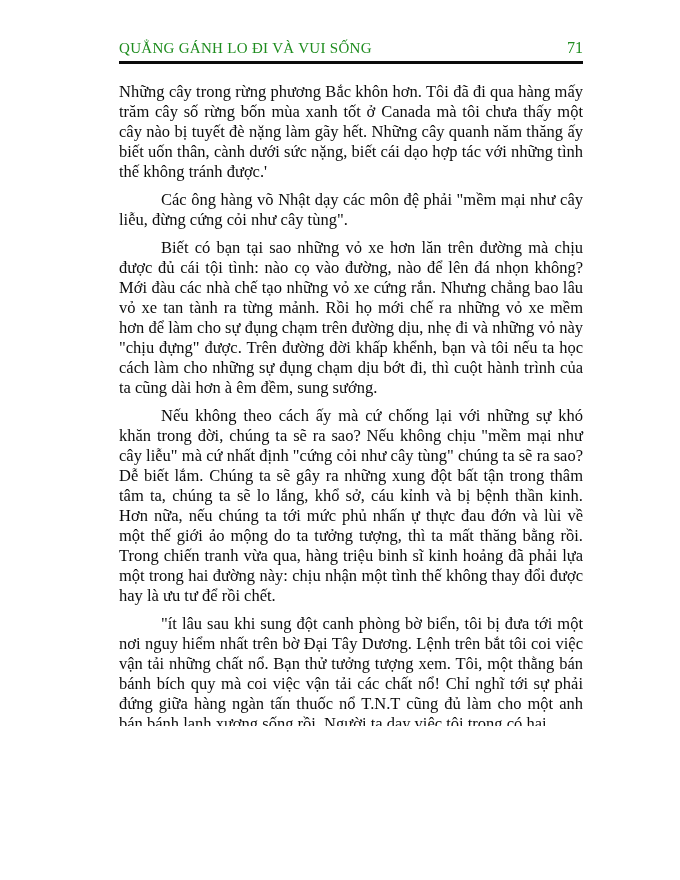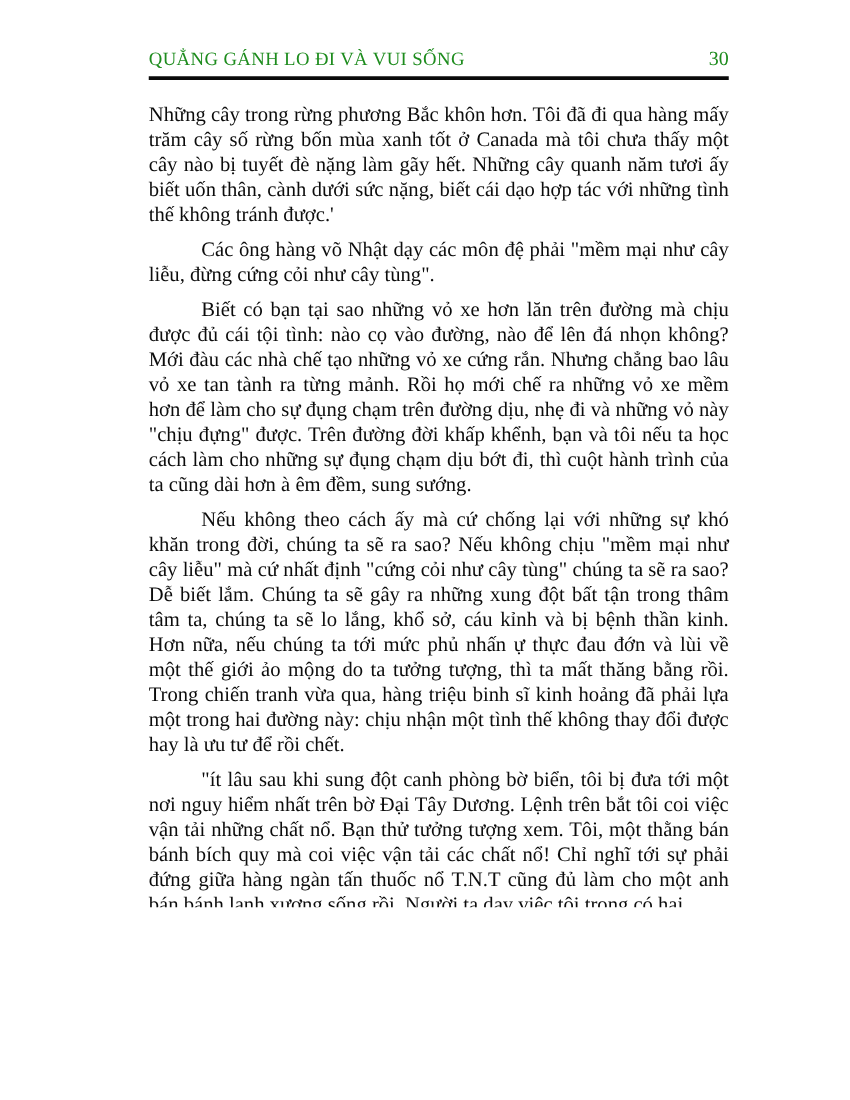--- a/index.html
+++ b/index.html
@@ -59,25 +59,25 @@
     cursor: pointer;
   }
 </style>
 </head>
 <body>
 
 <div class="page">
 
   <div class="header">
     <span class="header-title">QUẲNG GÁNH LO ĐI VÀ VUI SỐNG</span>
-    <span class="page-number">30</span>
+    <span class="page-number">71</span>
   </div>
 
   <div class="body-text">
-    <p>Những cây trong rừng phương Bắc khôn hơn. Tôi đã đi qua hàng mấy trăm cây số rừng bốn mùa xanh tốt ở Canada mà tôi chưa thấy một cây nào bị tuyết đè nặng làm gãy hết. Những cây quanh năm tươi ấy biết uốn thân, cành dưới sức nặng, biết cái dạo hợp tác với những tình thế không tránh được.'</p>
+    <p>Những cây trong rừng phương Bắc khôn hơn. Tôi đã đi qua hàng mấy trăm cây số rừng bốn mùa xanh tốt ở Canada mà tôi chưa thấy một cây nào bị tuyết đè nặng làm gãy hết. Những cây quanh năm thăng ấy biết uốn thân, cành dưới sức nặng, biết cái dạo hợp tác với những tình thế không tránh được.'</p>
     <p class="indented">Các ông hàng võ Nhật dạy các môn đệ phải "mềm mại như cây liễu, đừng cứng cỏi như cây tùng".</p>
     <p class="indented">Biết có bạn tại sao những vỏ xe hơn lăn trên đường mà chịu được đủ cái tội tình: nào cọ vào đường, nào để lên đá nhọn không? Mới đàu các nhà chế tạo những vỏ xe cứng rắn. Nhưng chẳng bao lâu vỏ xe tan tành ra từng mảnh. Rồi họ mới chế ra những vỏ xe mềm hơn để làm cho sự đụng chạm trên đường dịu, nhẹ đi và những vỏ này "chịu đựng" được. Trên đường đời khấp khểnh, bạn và tôi nếu ta học cách làm cho những sự đụng chạm dịu bớt đi, thì cuột hành trình của ta cũng dài hơn à êm đềm, sung sướng.</p>
     <p class="indented">Nếu không theo cách ấy mà cứ chống lại với những sự khó khăn trong đời, chúng ta sẽ ra sao? Nếu không chịu "mềm mại như cây liễu" mà cứ nhất định "cứng cỏi như cây tùng" chúng ta sẽ ra sao? Dễ biết lắm. Chúng ta sẽ gây ra những xung đột bất tận trong thâm tâm ta, chúng ta sẽ lo lắng, khổ sở, cáu kỉnh và bị bệnh thần kinh. Hơn nữa, nếu chúng ta tới mức phủ nhấn ự thực đau đớn và lùi về một thế giới ảo mộng do ta tưởng tượng, thì ta mất thăng bằng rồi. Trong chiến tranh vừa qua, hàng triệu binh sĩ kinh hoảng đã phải lựa một trong hai đường này: chịu nhận một tình thế không thay đổi được hay là ưu tư để rồi chết.</p>
     <p class="indented">"ít lâu sau khi sung đột canh phòng bờ biển, tôi bị đưa tới một nơi nguy hiểm nhất trên bờ Đại Tây Dương. Lệnh trên bắt tôi coi việc vận tải những chất nổ. Bạn thử tưởng tượng xem. Tôi, một thằng bán bánh bích quy mà coi việc vận tải các chất nổ! Chỉ nghĩ tới sự phải đứng giữa hàng ngàn tấn thuốc nổ T.N.T cũng đủ làm cho một anh bán bánh lạnh xương sống rồi. Người ta dạy việc tôi trong có hai</p>
   </div>
 
   <div class="footer">
     <a class="footer-link">welcome to http://xemtuong.net</a>
   </div>
 

